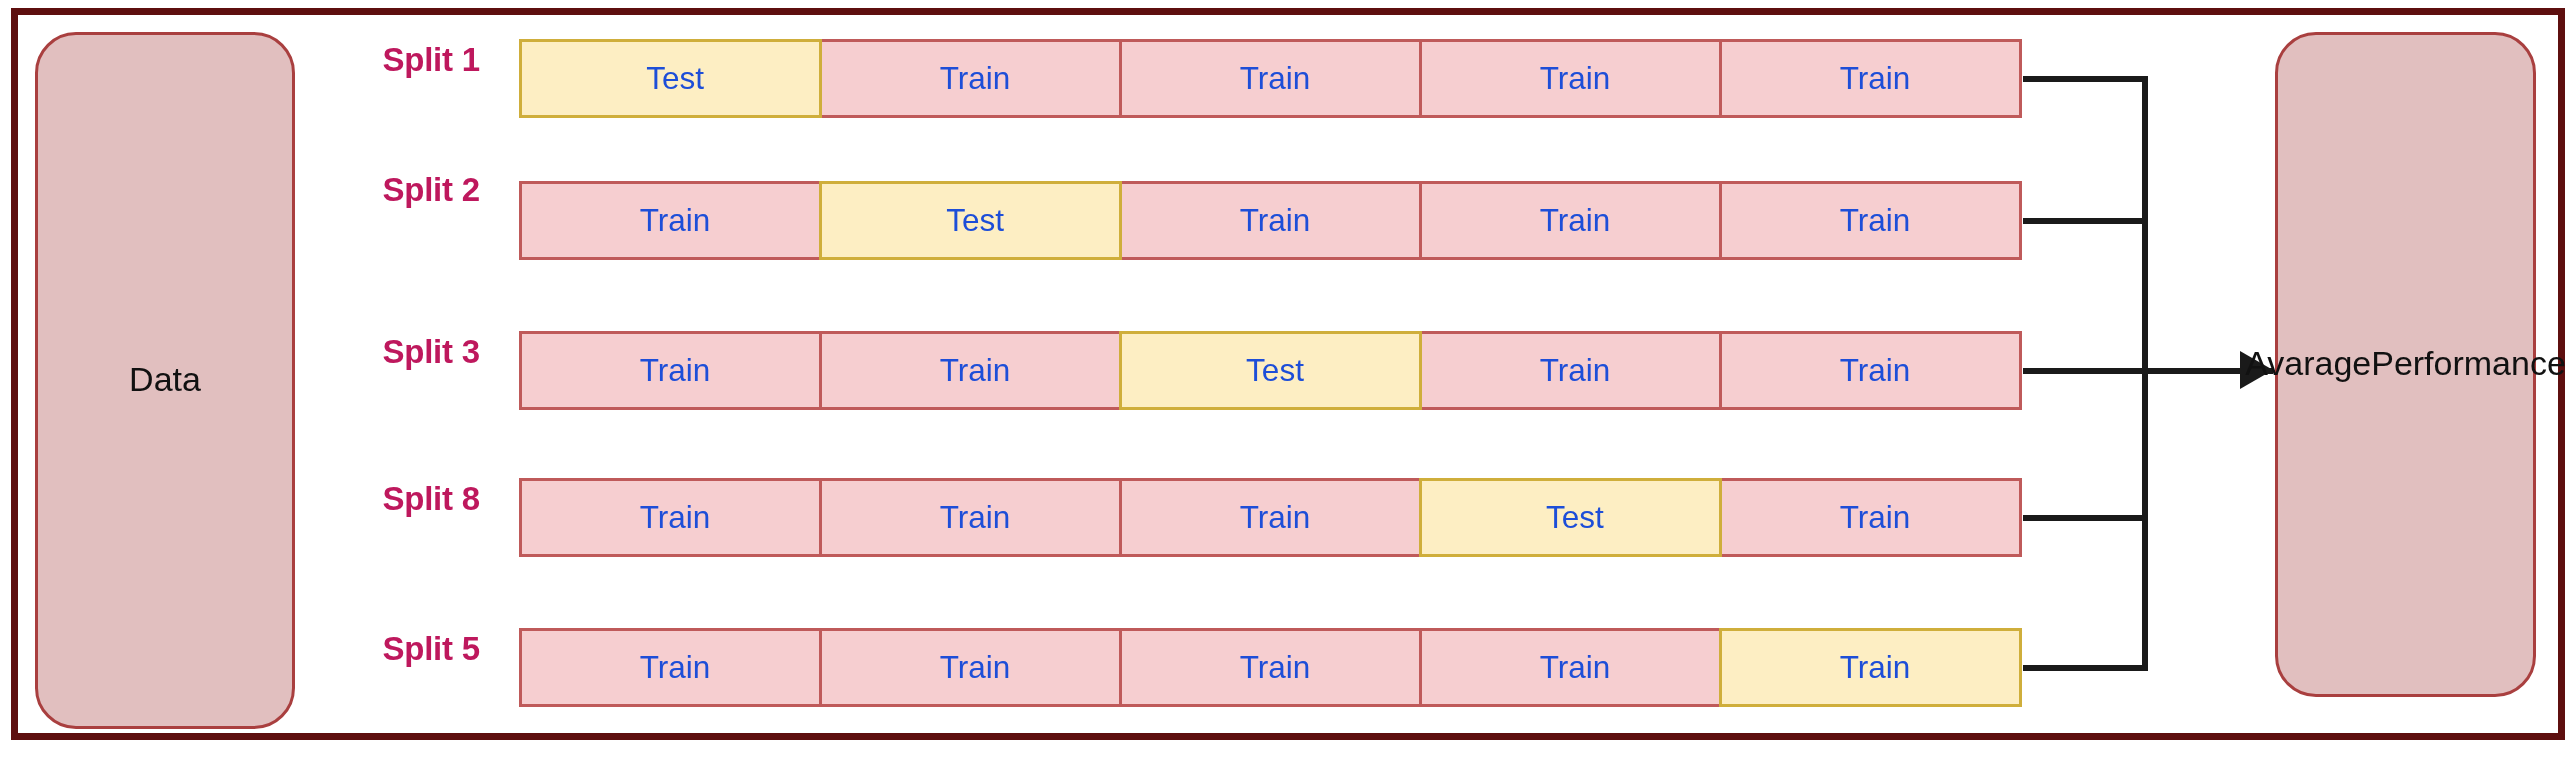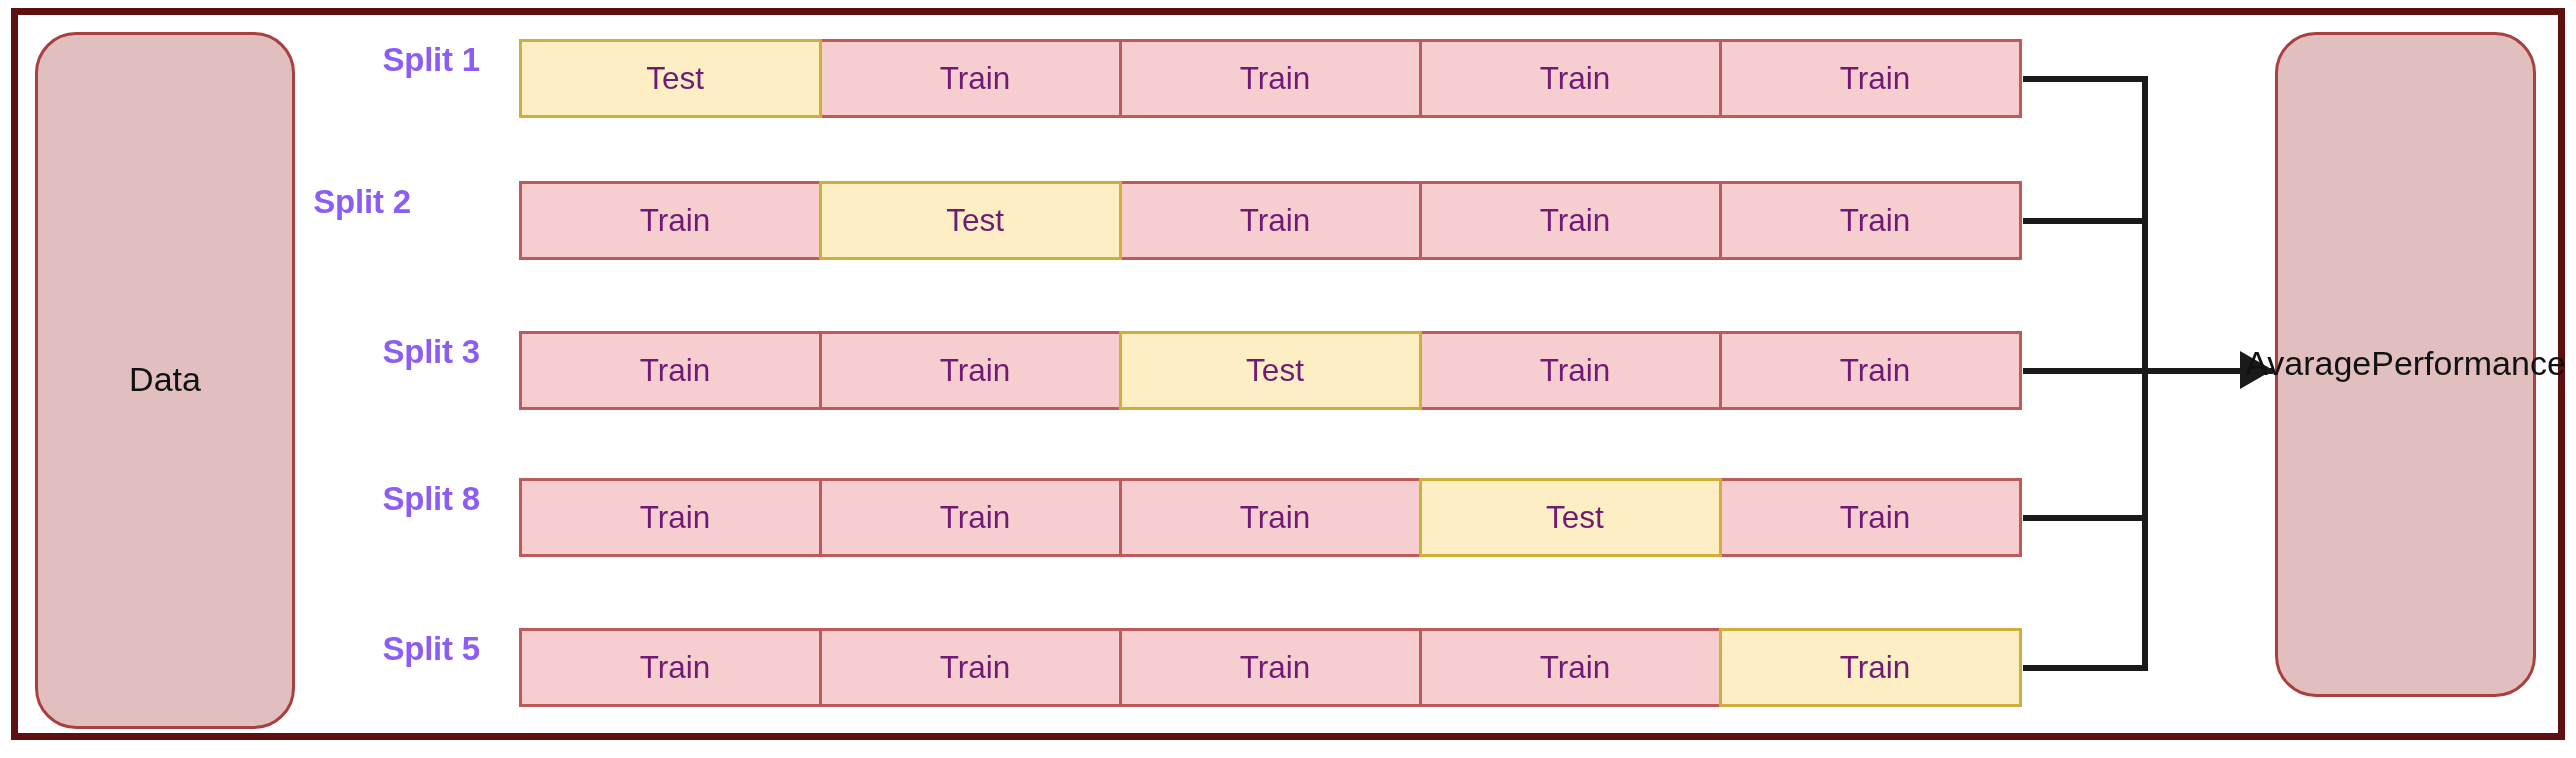--- a/index.html
+++ b/index.html
@@ -67,32 +67,32 @@
     display: flex;
   }
 
   .split-label {
     position: absolute;
     width: 236px;
     text-align: right;
     left: 244px;
     font-size: 33px;
     font-weight: bold;
-    color: #8b5cf6;
+    color: #be185d;
     font-family: "Liberation Sans", sans-serif;
     letter-spacing: -0.2px;
   }
 
   .fold {
     flex: 1 1 0;
     display: flex;
     align-items: center;
     justify-content: center;
     font-size: 31.5px;
-    color: #701a75;
+    color: #1d4ed8;
     border: 3.1px solid #bf5a5a;
     margin-left: -3.1px;
     background: #f6ced0;
     font-family: "Liberation Sans", sans-serif;
     padding-left: 9px;
   }
   .fold:first-child { margin-left: 0; }
 
   .fold.test {
     background: #fdeec3;
@@ -132,21 +132,21 @@
 
   <div id="splits-layer">
       <div class="split-label" style="top: 41px;">Split 1</div>
       <div class="split-row" style="top: 39px;">
         <div class="fold test">Test</div>
         <div class="fold">Train</div>
         <div class="fold">Train</div>
         <div class="fold">Train</div>
         <div class="fold">Train</div>
       </div>
-      <div class="split-label" style="top: 183px; text-align: center;">Split 2</div>
+      <div class="split-label" style="top: 171px;">Split 2</div>
       <div class="split-row" style="top: 181px;">
         <div class="fold">Train</div>
         <div class="fold test">Test</div>
         <div class="fold">Train</div>
         <div class="fold">Train</div>
         <div class="fold">Train</div>
       </div>
       <div class="split-label" style="top: 333px;">Split 3</div>
       <div class="split-row" style="top: 331px;">
         <div class="fold">Train</div>

